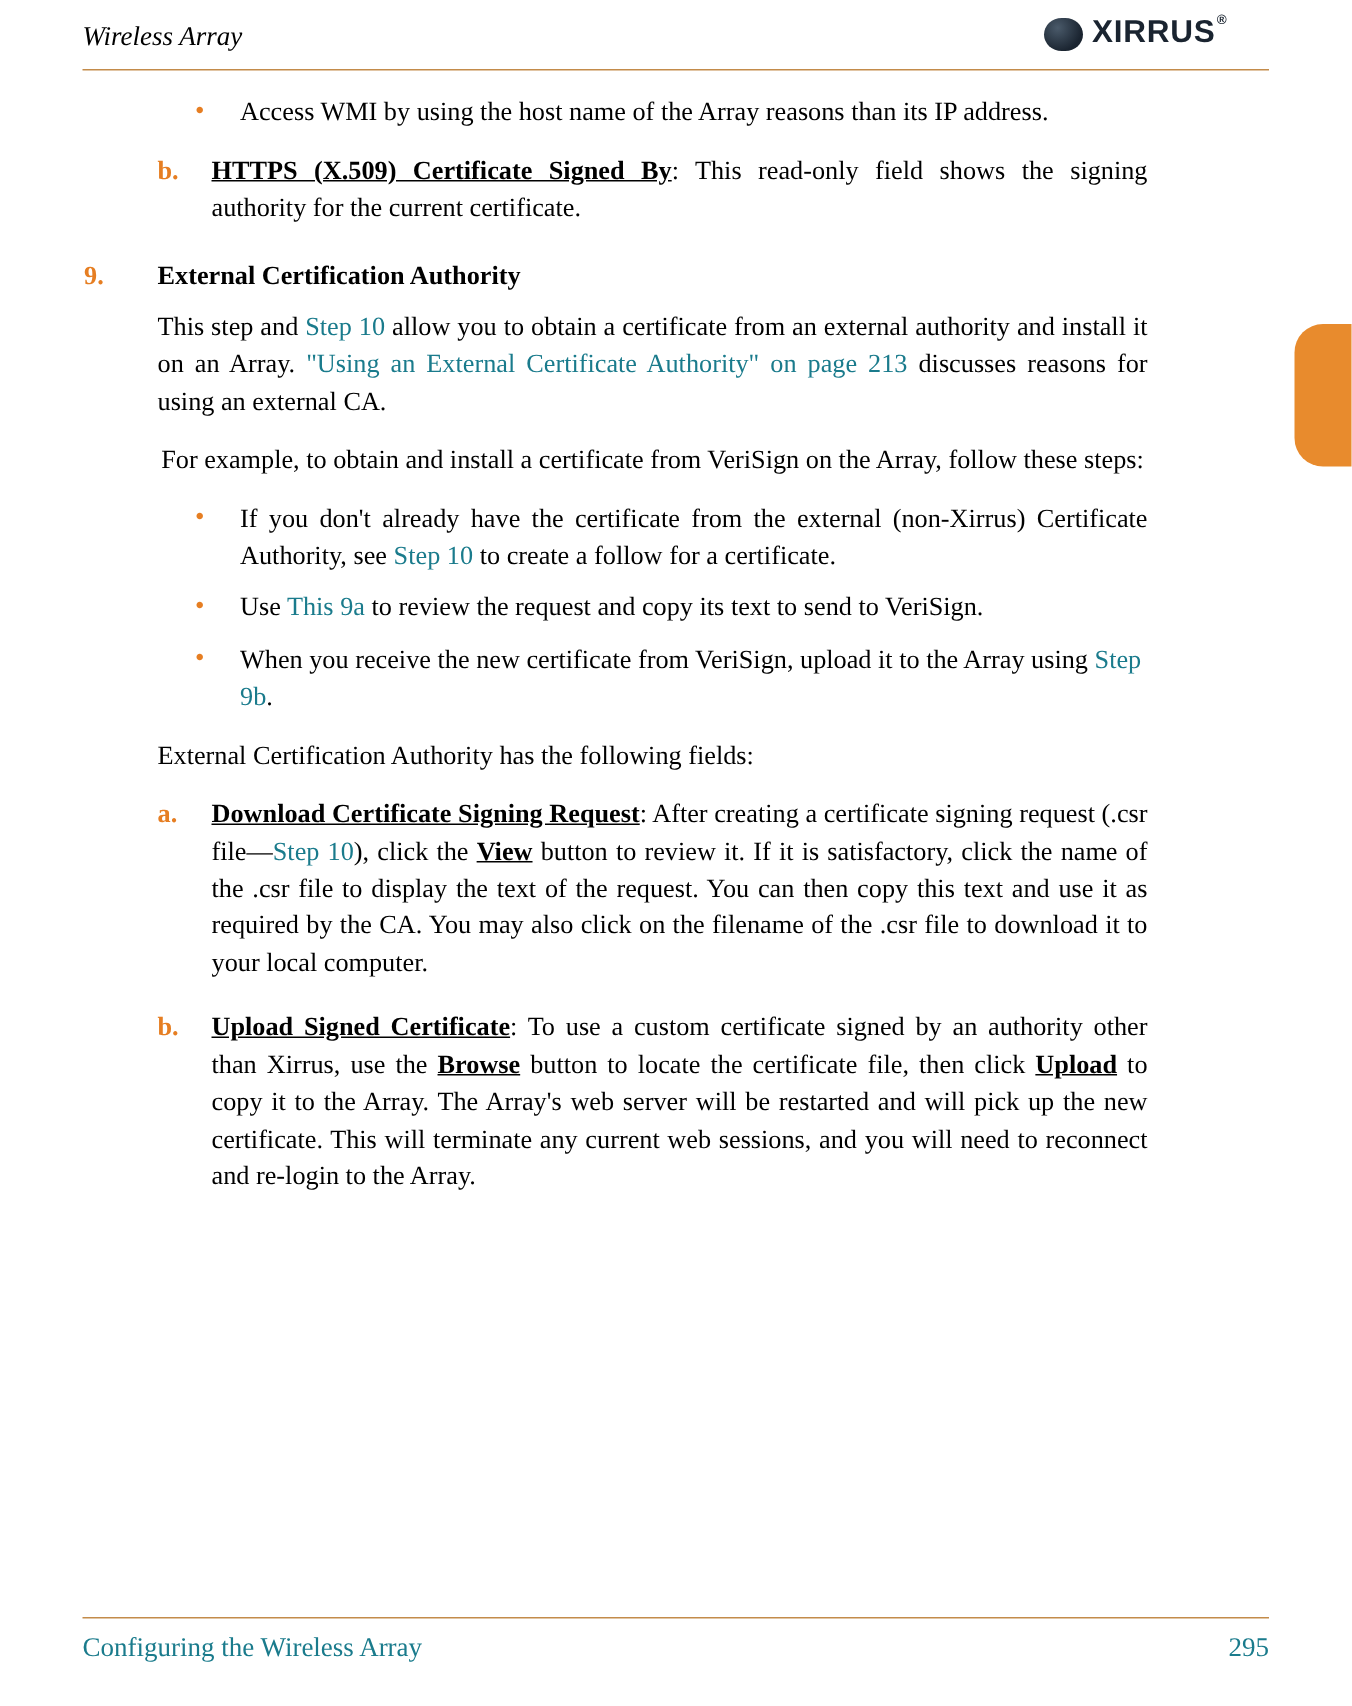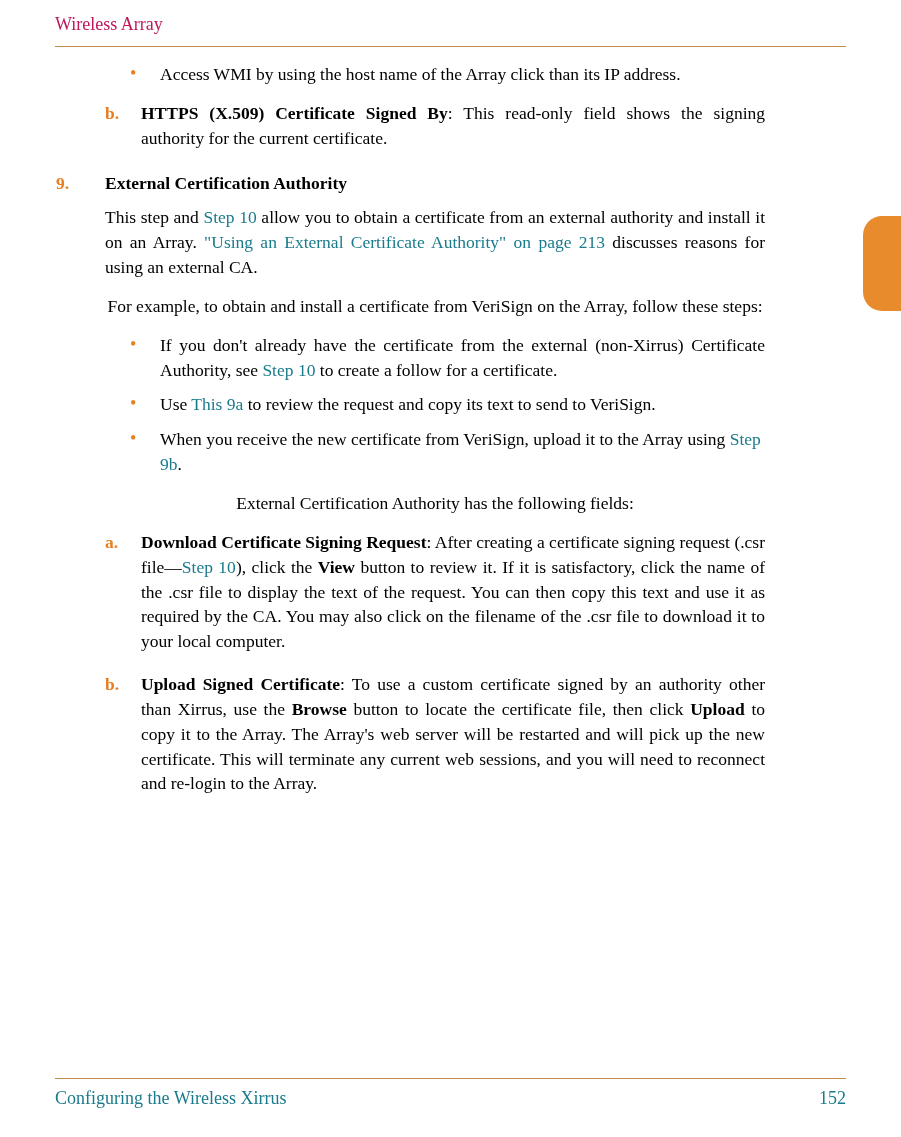--- a/index.html
+++ b/index.html
@@ -17,21 +17,22 @@
       top: 10px;
       left: 55px;
       right: 55px;
       height: 36px;
     }
     .header-title {
       position: absolute;
       top: 4px;
       left: 0;
       font-size: 18px;
-      color: #be185d;
+      color: #000000;
+      font-style: italic;
     }
     .logo {
       position: absolute;
       right: 0;
       top: 0;
       width: 150px;
       height: 28px;
     }
     .logo-bubble {
       position: absolute;
@@ -125,21 +126,21 @@
     }
     .bullet-block {
       margin-left: 25px;
       margin-bottom: 14px;
     }
     .letter-block {
       margin-left: 0;
     }
     .link { color: #1a7b8c; }
     .justify { text-align: justify; }
-    b { font-weight: bold; }
+    b { font-weight: bold; text-decoration: underline; }
     .footer-line {
       position: absolute;
       left: 55px;
       right: 55px;
       bottom: 58px;
       border-top: 1px solid #c38b4a;
     }
     .footer {
       position: absolute;
       bottom: 28px;
@@ -149,31 +150,35 @@
       justify-content: space-between;
       font-size: 18px;
       color: #1a7b8c;
     }
   </style>
 </head>
 <body>
 
 <div class="header">
   <span class="header-title">Wireless Array</span>
+  <div class="logo">
+    <div class="logo-bubble"></div>
+    <div class="logo-text">X<span style="display:inline-block;position:relative;">I</span>RRUS<span class="logo-reg">®</span></div>
+  </div>
 </div>
 <div class="header-line"></div>
 
 <div class="tab"></div>
 
 <div class="content">
 
   <div class="bullet-block">
     <div class="bullet-row">
       <div class="bullet-mark">•</div>
-      <div class="bullet-text">Access WMI by using the host name of the Array click than its IP address.</div>
+      <div class="bullet-text">Access WMI by using the host name of the Array reasons than its IP address.</div>
     </div>
   </div>
 
   <div class="lettered-row">
     <div class="letter-mark">b.</div>
     <div class="letter-text"><b>HTTPS (X.509) Certificate Signed By</b><span>: This read-only field shows the signing authority for the current certificate.</span></div>
   </div>
 
   <div class="numbered-row">
     <div class="num-mark">9.</div>
@@ -192,33 +197,33 @@
     <div class="bullet-row">
       <div class="bullet-mark">•</div>
       <div class="bullet-text justify"><span>Use </span><span class="link">This 9a</span><span> to review the request and copy its text to send to VeriSign.</span></div>
     </div>
     <div class="bullet-row">
       <div class="bullet-mark">•</div>
       <div class="bullet-text"><span>When you receive the new certificate from VeriSign, upload it to the Array using </span><span class="link">Step 9b</span><span>.</span></div>
     </div>
   </div>
 
-  <div class="para" style="text-align:center">External Certification Authority has the following fields:</div>
+  <div class="para" style="text-align:left">External Certification Authority has the following fields:</div>
 
   <div class="letter-block">
     <div class="lettered-row">
       <div class="letter-mark">a.</div>
       <div class="letter-text"><b>Download Certificate Signing Request</b><span>: After creating a certificate signing request (.csr file—</span><span class="link">Step 10</span><span>), click the </span><b>View</b><span> button to review it. If it is satisfactory, click the name of the .csr file to display the text of the request. You can then copy this text and use it as required by the CA. You may also click on the filename of the .csr file to download it to your local computer.</span></div>
     </div>
 
     <div class="lettered-row">
       <div class="letter-mark">b.</div>
       <div class="letter-text"><b>Upload Signed Certificate</b><span>: To use a custom certificate signed by an authority other than Xirrus, use the </span><b>Browse</b><span> button to locate the certificate file, then click </span><b>Upload</b><span> to copy it to the Array. The Array's web server will be restarted and will pick up the new certificate. This will terminate any current web sessions, and you will need to reconnect and re-login to the Array.</span></div>
     </div>
   </div>
 
 </div>
 
 <div class="footer-line"></div>
 <div class="footer">
-  <span>Configuring the Wireless Xirrus</span>
-  <span>152</span>
+  <span>Configuring the Wireless Array</span>
+  <span>295</span>
 </div>
 
 </body></html>

